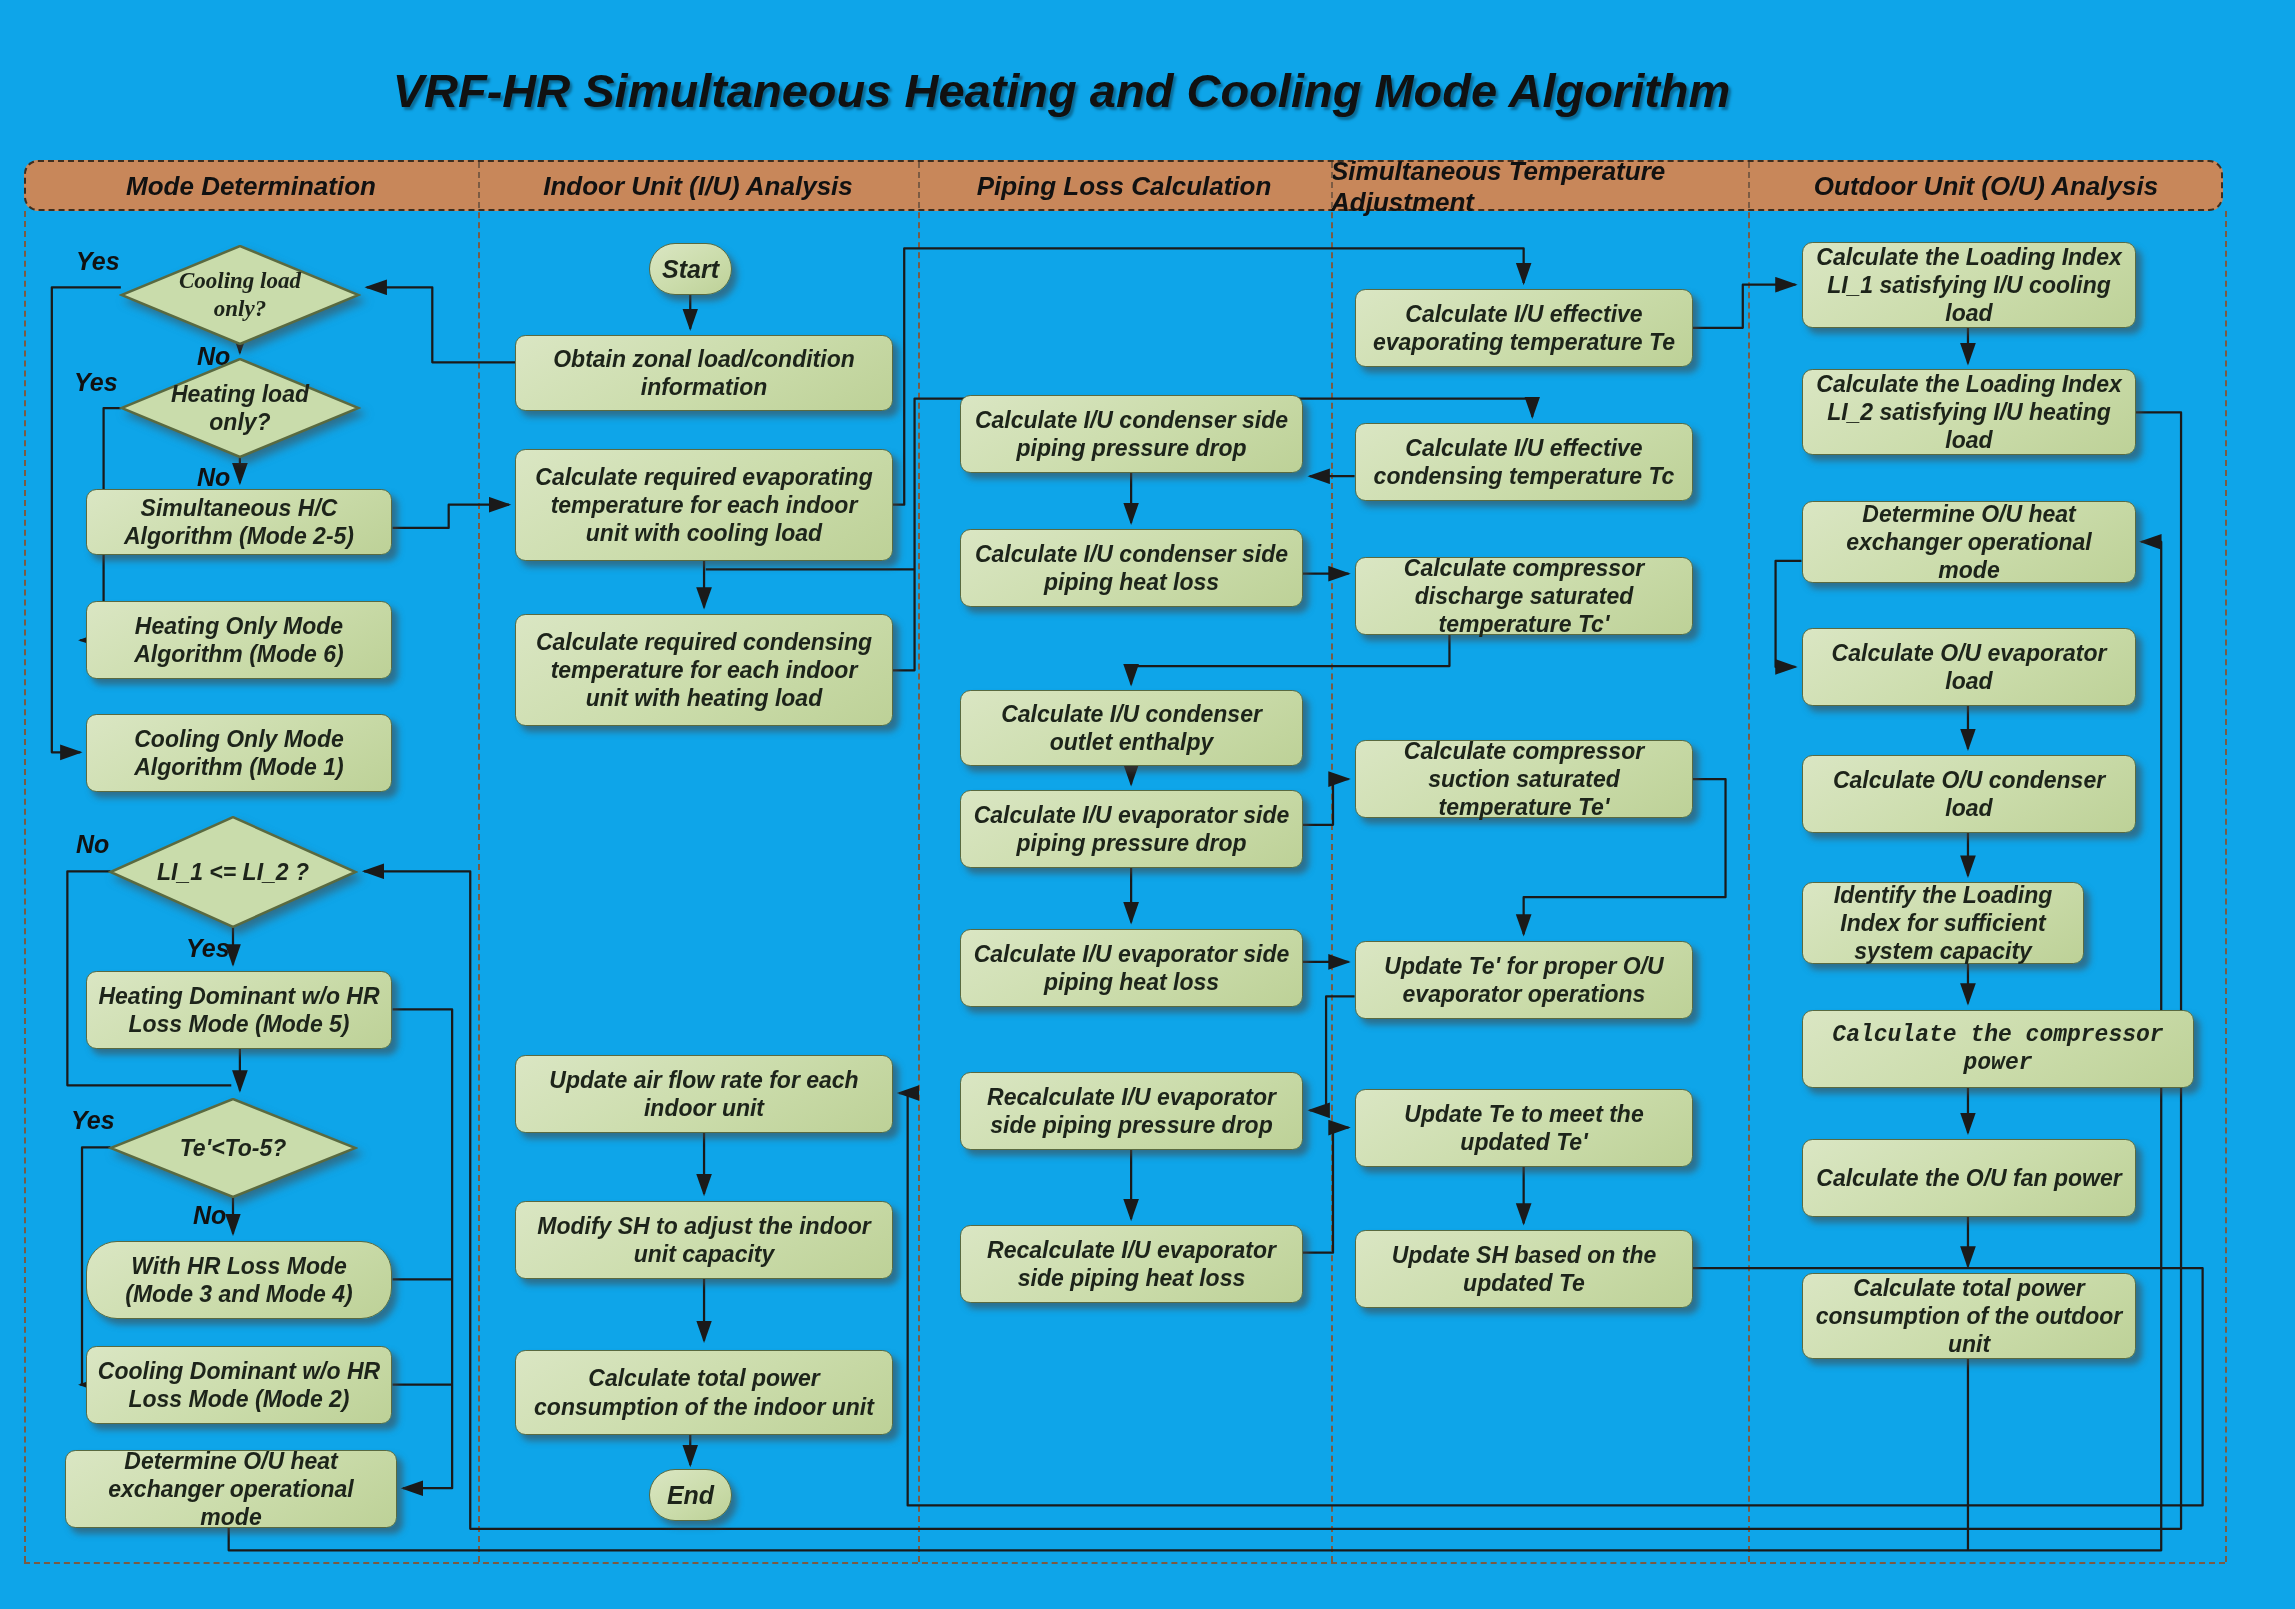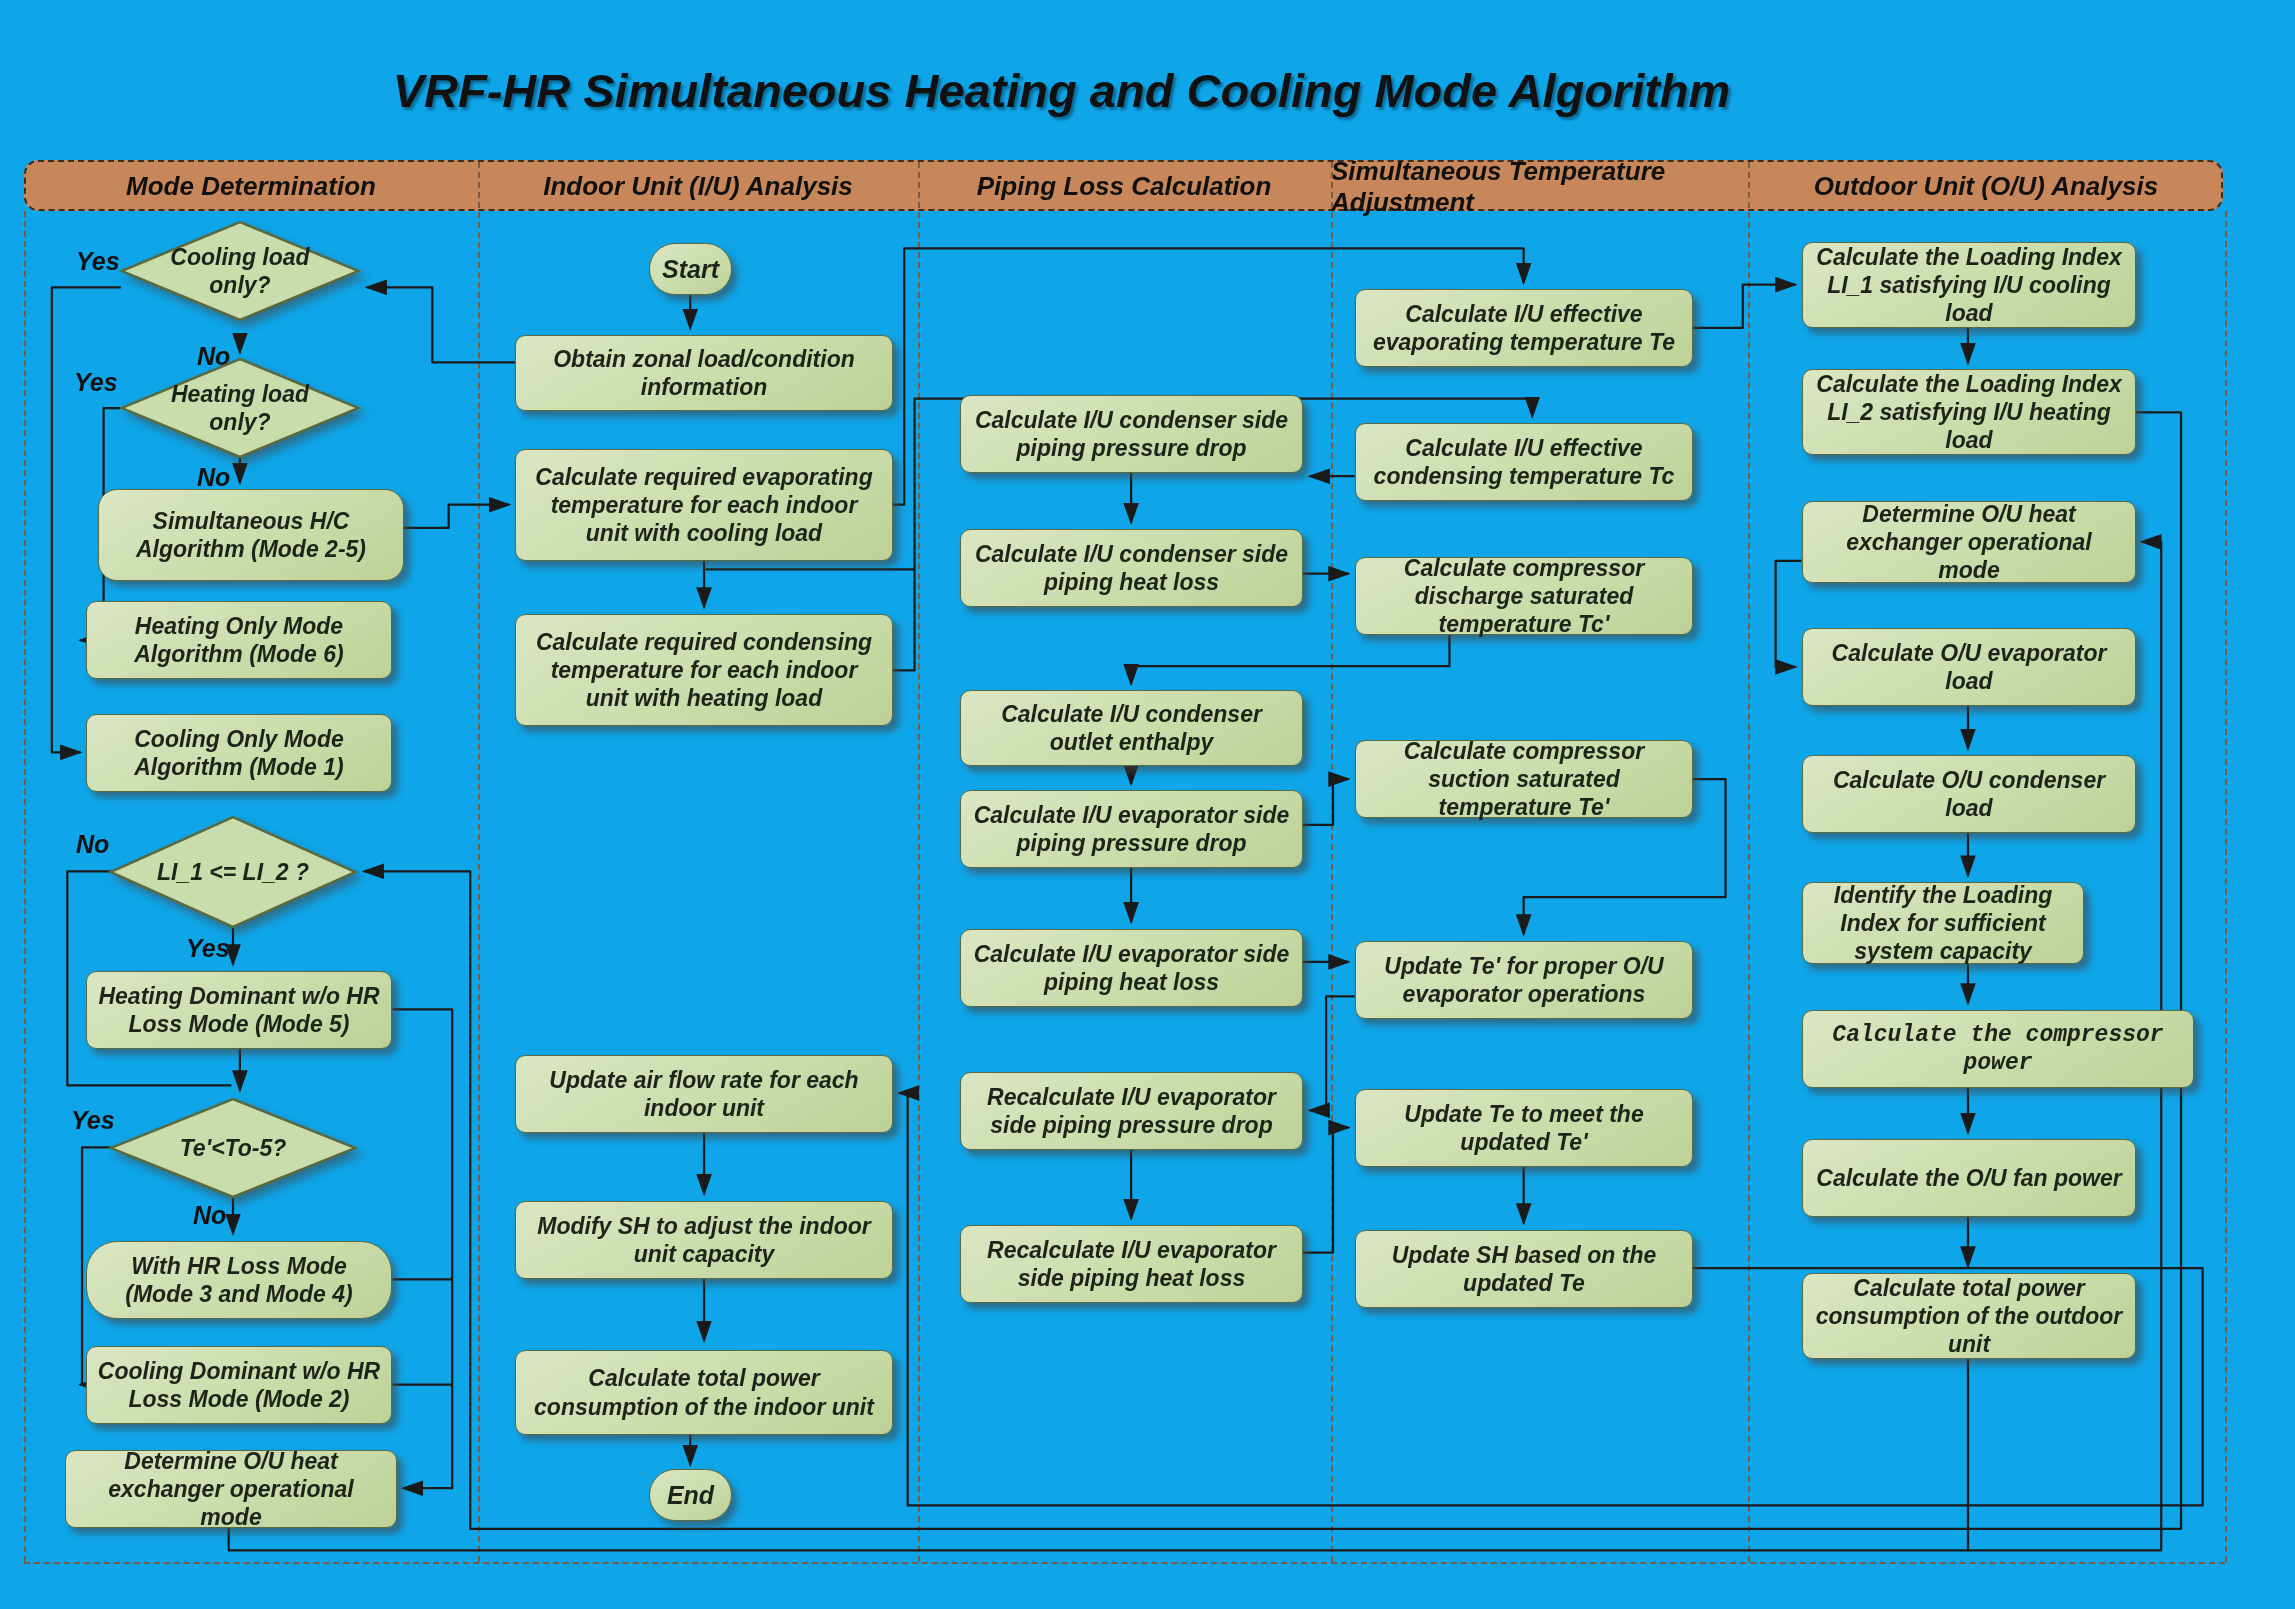--- a/index.html
+++ b/index.html
@@ -105,33 +105,33 @@
       <path d="M2088,650 H2058 V773 H2081" marker-end="url(#arw)"></path>
       <path d="M2281,380 V421" marker-end="url(#arw)"></path>
       <path d="M2281,818 V868" marker-end="url(#arw)"></path>
       <path d="M2281,965 V1015" marker-end="url(#arw)"></path>
       <path d="M2281,1117 V1163" marker-end="url(#arw)"></path>
       <path d="M2281,1260 V1313" marker-end="url(#arw)"></path>
       <path d="M2281,1410 V1468" marker-end="url(#arw)"></path>
     </g>
   </svg>
 
-  <div class="dwrap" style="left:119px;top:221px;width:242px;height:100px;">
+  <div class="dwrap" style="left:119px;top:245px;width:242px;height:100px;font-family:Liberation Serif, serif;">
     <svg viewBox="0 0 100 100" preserveAspectRatio="none">
         <polygon points="50,1 99,50 50,99 1,50"></polygon>
       </svg>
     <span class="dtext">Cooling load only?</span>
   </div>
   <div class="dwrap" style="left:119px;top:358px;width:242px;height:100px;">
     <svg viewBox="0 0 100 100" preserveAspectRatio="none">
         <polygon points="50,1 99,50 50,99 1,50"></polygon>
       </svg>
     <span class="dtext">Heating load only?</span>
   </div>
-  <div class="node" style="left:98px;top:489px;width:306px;height:92px;border-radius:19px;">
+  <div class="node" style="left:86px;top:489px;width:306px;height:66px;">
       <span>Simultaneous H/C Algorithm (Mode 2-5)</span>
     </div>
   <div class="node" style="left:86px;top:601px;width:306px;height:78px;">
       <span>Heating Only Mode Algorithm (Mode 6)</span>
     </div>
   <div class="node" style="left:86px;top:714px;width:306px;height:78px;">
       <span>Cooling Only Mode Algorithm (Mode 1)</span>
     </div>
   <div class="dwrap" style="left:108px;top:816px;width:250px;height:112px;">
     <svg viewBox="0 0 100 100" preserveAspectRatio="none">

